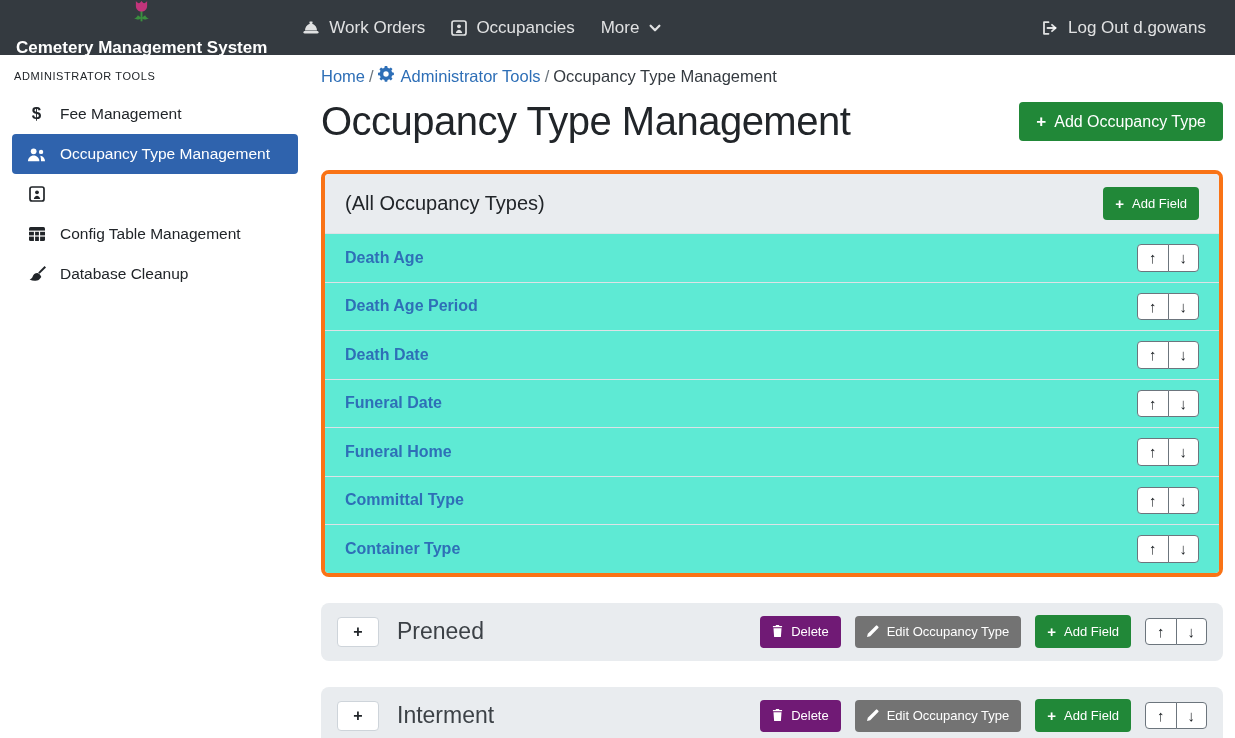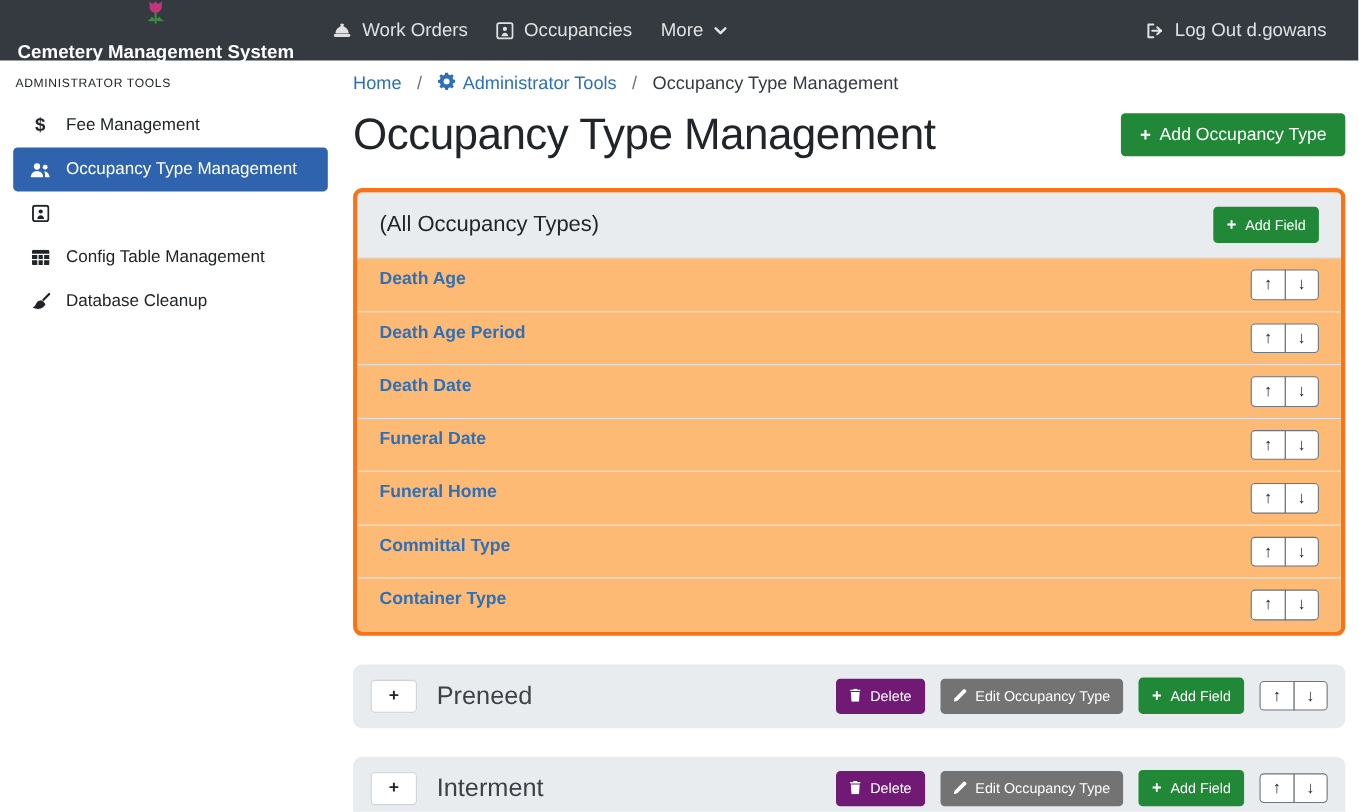--- a/index.html
+++ b/index.html
@@ -18,21 +18,21 @@
   .sidebar { width:308px; flex:0 0 308px; padding:13px 10px 0 12px; }
   .sidebar-heading { font-size:11px; letter-spacing:.6px; text-transform:uppercase; color:#212529; padding:2px 2px 12px; font-weight:400; }
   .side-item { display:flex; align-items:center; gap:13px; height:40px; padding:0 14px; border-radius:4px; font-size:15.5px; color:#212529; cursor:pointer; }
   .side-item.active { background:#2f63ad; color:#fff; }
   .side-icon { width:21px; display:flex; justify-content:center; align-items:center; }
   .dollar { font-weight:700; font-size:17px; }
 
   .main { flex:1; padding:0 12px 0 13px; overflow:hidden; }
 
   
-  .breadcrumb { margin-top:11px; display:flex; align-items:center; gap:14px; font-size:16.5px; }
+  .breadcrumb { margin-top:11px; display:flex; align-items:center; gap:4px; font-size:16.5px; }
   .breadcrumb a { color:#2e6fb7; text-decoration:none; cursor:pointer; display:flex; align-items:center; gap:7px; }
   .breadcrumb .sep { color:#6c757d; }
   .bc-current { color:#343a40; }
 
   
   .title-row { display:flex; align-items:center; justify-content:space-between; margin-top:13px; }
   .title-row h1 { font-size:40px; font-weight:400; color:#212529; letter-spacing:-.5px; }
 
   
   .btn { display:inline-flex; align-items:center; gap:8px; border:none; border-radius:4px; color:#fff; cursor:pointer; font-family:inherit; line-height:1; }
@@ -46,21 +46,21 @@
 
   .arrow-group { display:inline-flex; }
   .arrow-btn { background:#fff; border:1px solid #6c757d; color:#212529; font-size:15px; padding:3px 11px; cursor:pointer; font-family:inherit; line-height:1.3; }
   .arrow-btn:first-child { border-radius:4px 0 0 4px; }
   .arrow-btn:last-child  { border-radius:0 4px 4px 0; margin-left:-1px; }
 
   
   .card { margin-top:26px; border:4px solid #f97316; border-radius:8px; overflow:hidden; }
   .card-header { background:#e9ecef; padding:13px 20px; display:flex; align-items:center; justify-content:space-between; }
   .card-title { font-size:20px; font-weight:500; color:#212529; }
-  .field-row { display:flex; align-items:flex-start; justify-content:space-between; padding:10px 20px; border-top:1px solid #dee2e6; background:#fdba74; }
+  .field-row { display:flex; align-items:center; justify-content:space-between; padding:10px 20px; border-top:1px solid #dee2e6; background:#5eead4; }
   .field-link { color:#2e6fb7; font-weight:700; font-size:16px; text-decoration:none; cursor:pointer; }
 
   
   .type-panel { background:#e9ecef; border-radius:8px; margin-top:26px; padding:14px 16px; display:flex; align-items:center; height:58px; }
   .expand-btn { background:#fff; border:1px solid #ced4da; border-radius:4px; width:42px; height:30px; font-size:16px; font-weight:700; color:#212529; cursor:pointer; font-family:inherit; }
   .type-title { font-size:23px; font-weight:500; color:#3c4146; margin-left:18px; }
   .panel-actions { margin-left:auto; display:flex; align-items:center; gap:14px; }
 </style>
 </head>
 <body>

